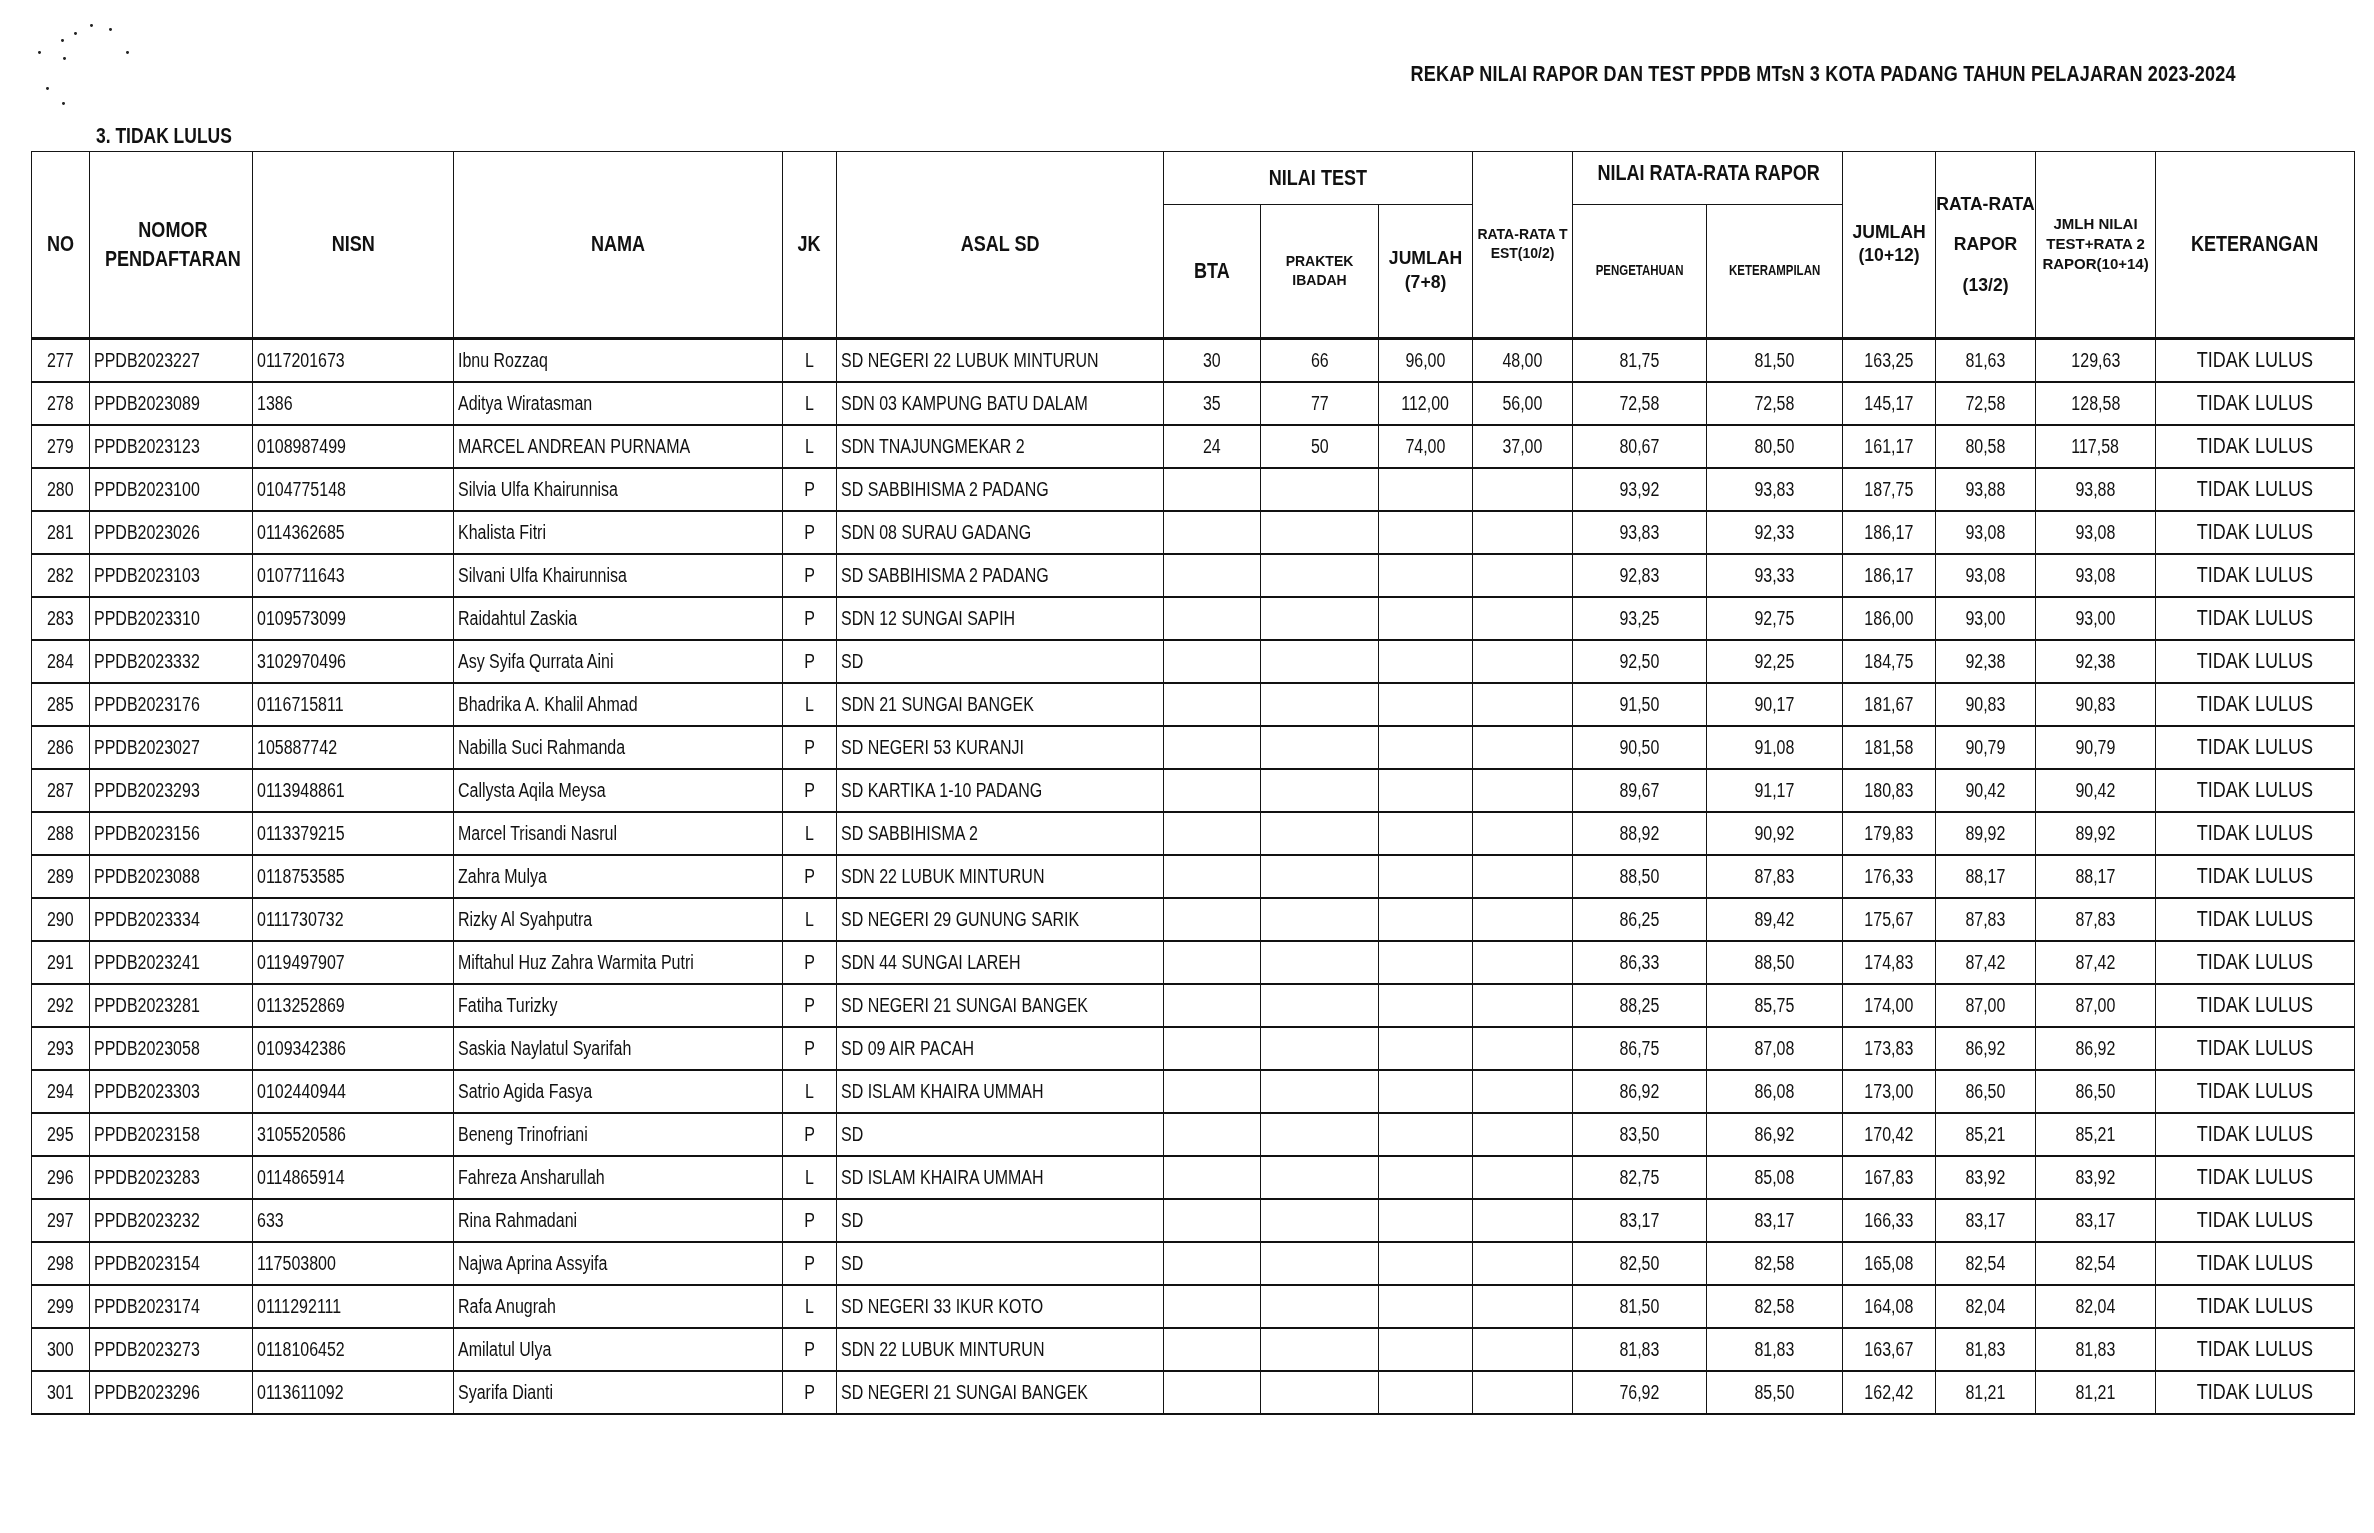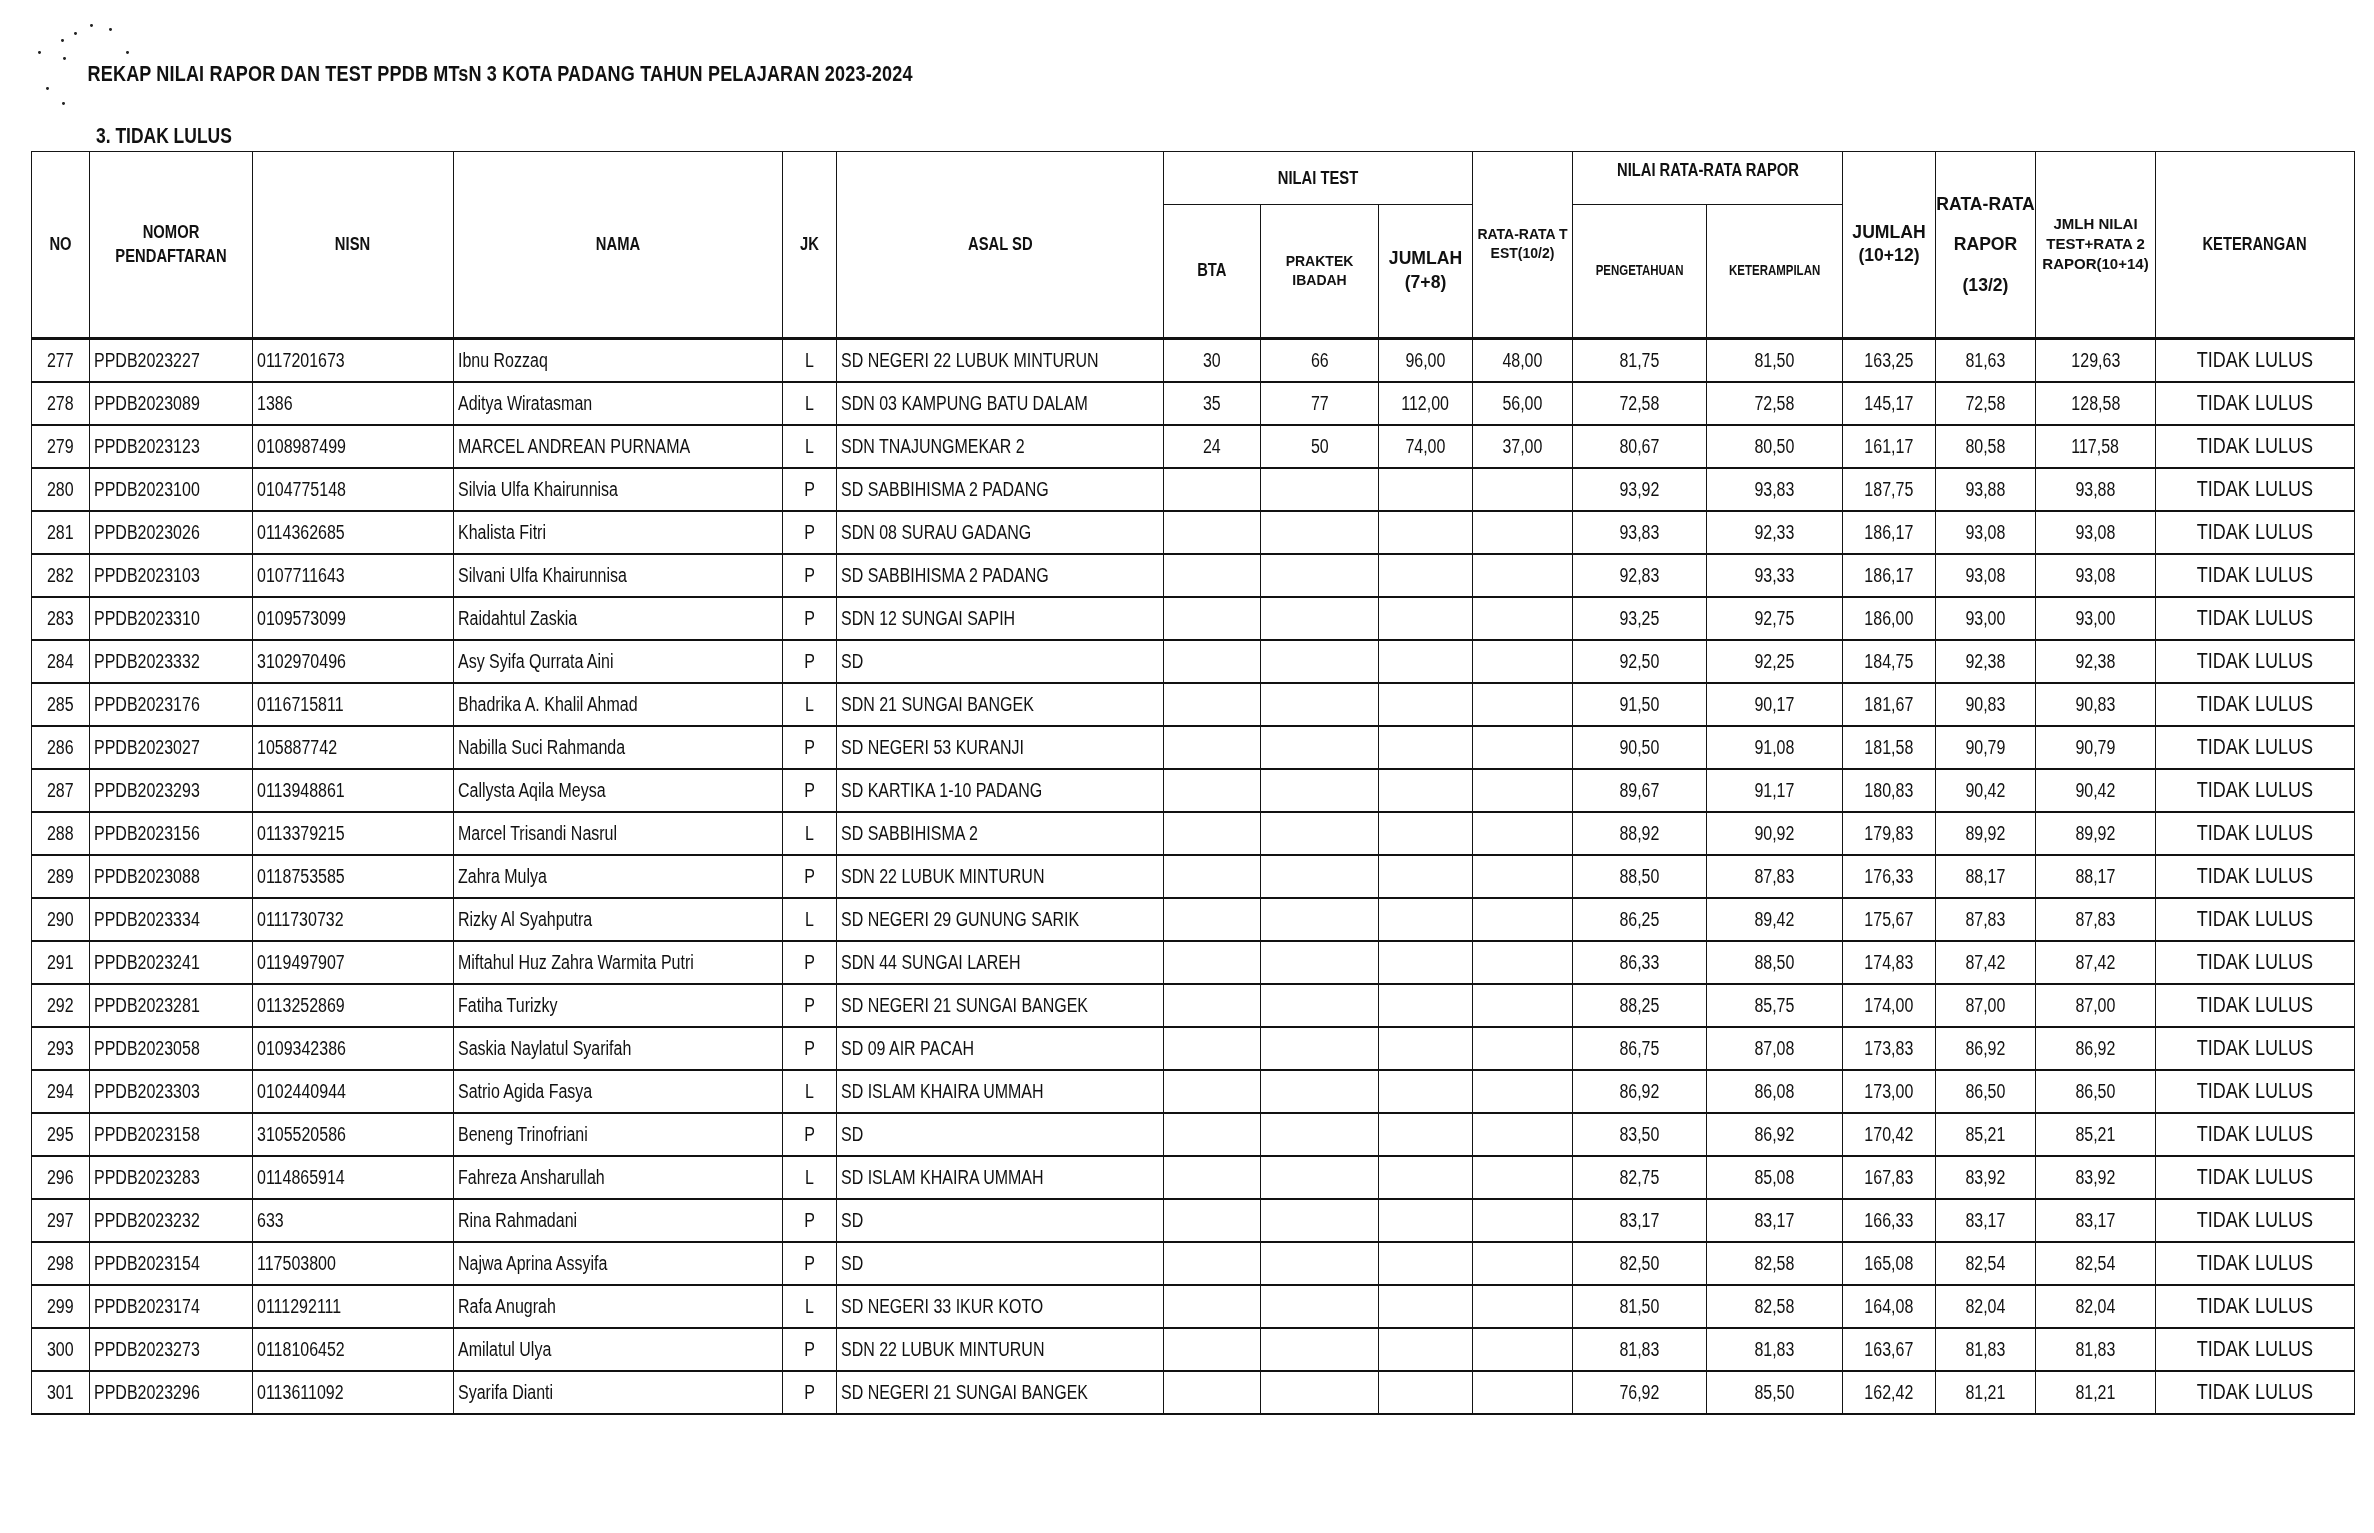--- a/index.html
+++ b/index.html
@@ -1,31 +1,31 @@
 <!DOCTYPE html>
 <html style="font-size:15px"><head>
 <meta charset="utf-8">
 <style>
   html, body { margin:0; padding:0; background:#ffffff; }
   body { width:2375px; height:1533px; position:relative; overflow:hidden;
          font-family:"Liberation Sans", sans-serif; color:#111; }
   .speck { position:absolute; width:2.8px; height:2.8px; background:#222; border-radius:50%; }
-  .title { position:absolute; left:0; width:2329px; top:61px; text-align:left;
+  .title { position:absolute; left:0; width:2329px; top:61px; text-align:right;
            font-weight:bold; font-size:22px; letter-spacing:0.2px; }
   .title span { display:inline-block; transform:scaleX(0.82); transform-origin:center; position:relative; left:-2.8px; }
   .section { position:absolute; left:96px; top:124px; font-weight:bold; font-size:21.3px; }
   .section span { display:inline-block; transform:scaleX(0.82); transform-origin:left; }
   table { position:absolute; left:31px; top:151px; border-collapse:collapse; table-layout:fixed;
           width:2324px; }
   th, td { border:1.9px solid #151515; padding:0; overflow:hidden; white-space:nowrap; }
   th { font-weight:bold; text-align:center; vertical-align:middle; line-height:1.35; }
   thead tr.r1 th { height:46px; }
   thead tr.r2 th { height:132px; }
   thead { border-bottom:3.7px solid #111; }
-  .h-main { font-size:18px; }
+  .h-main { font-size:22px; }
   .h-sub { font-size:14px; }
   .h-mid { font-size:17.6px; }
   .cond { display:inline-block; transform:scaleX(0.82); transform-origin:center; }
   tbody td { height:41px; font-size:19.5px; }
   tbody tr { border-bottom:2.8px solid #111;margin-top:24px; }
   td.c { text-align:center; }
   td.l { text-align:left; padding-left:3.7px; }
   td.l .cond { transform-origin:left; }
   td.r { text-align:center; }
   .ket { font-size:22px; }

